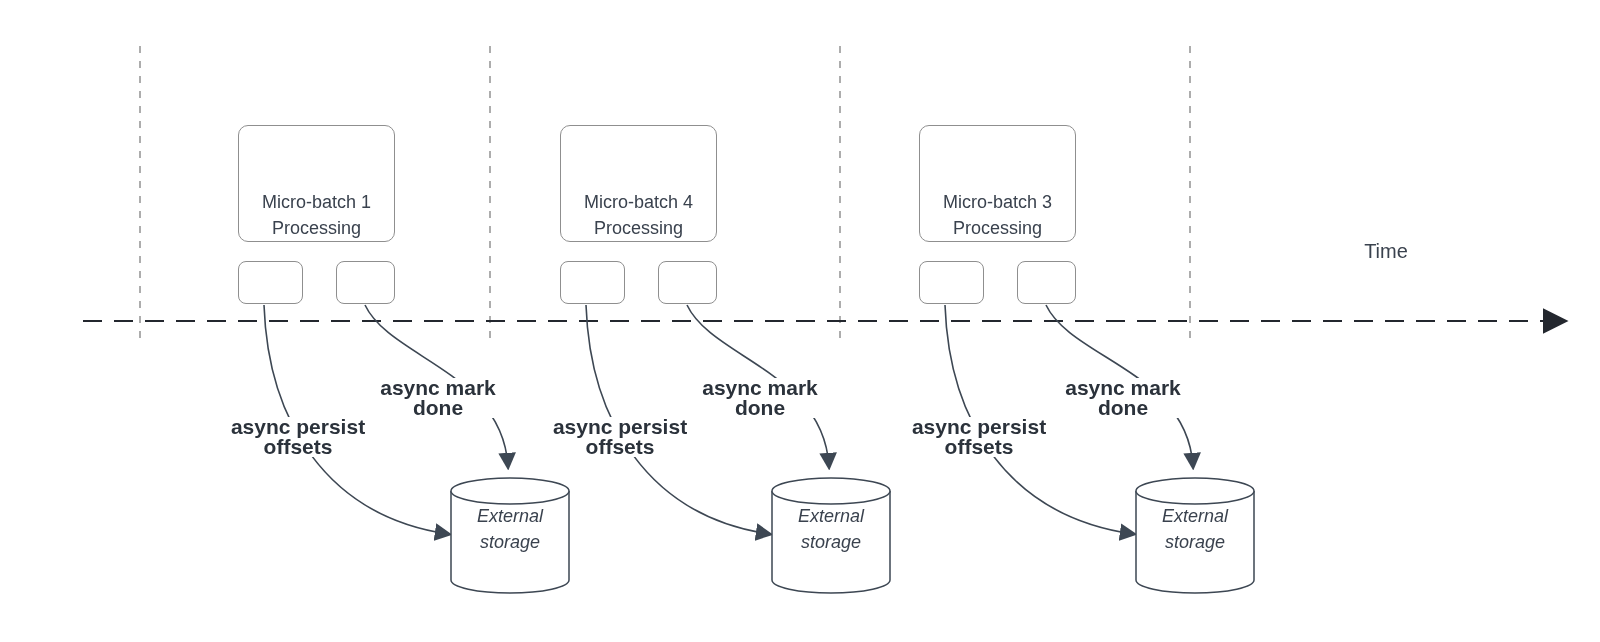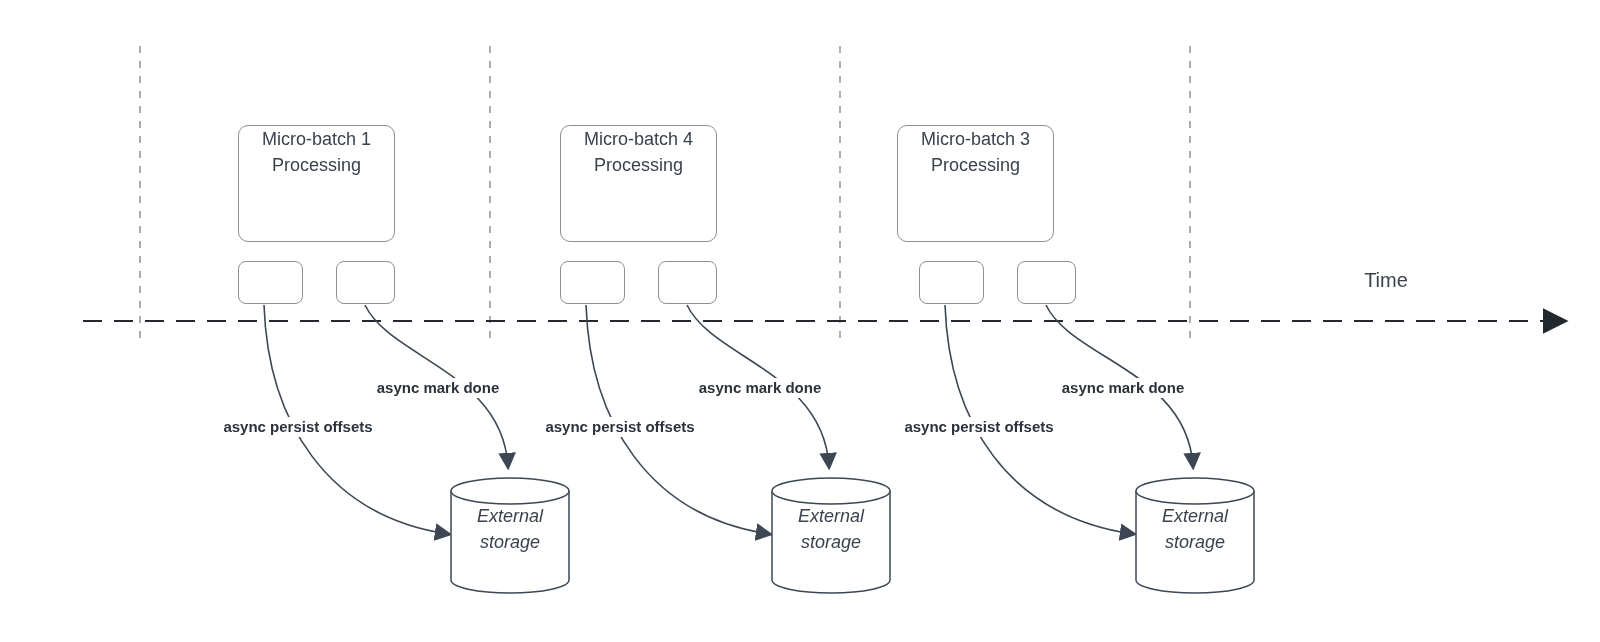--- a/index.html
+++ b/index.html
@@ -21,54 +21,54 @@
   }
   svg.layer{position:absolute;left:0;top:0;z-index:0;}
   .lane{stroke:var(--lane);stroke-width:2;stroke-dasharray:7 8;}
   .timeline{stroke:var(--timeline);stroke-width:2;stroke-dasharray:19 12;}
   .arrow-path{fill:none;stroke:var(--stroke);stroke-width:1.6;}
   .cyl{fill:#fff;stroke:var(--stroke);stroke-width:1.5;}
 
   .bigbox{
     position:absolute;top:125px;width:157px;height:117px;
     border:1px solid var(--boxborder);border-radius:10px;background:#fff;
-    display:flex;align-items:flex-start;justify-content:center;text-align:center;
+    display:flex;align-items:flex-end;justify-content:center;text-align:center;
     z-index:1;
   }
   .bigbox .boxtext{font-size:18px;line-height:26px;color:var(--text);}
   .boxtext span{display:block;}
   .sbox{
     position:absolute;top:261px;height:43px;
     border:1px solid var(--boxborder);border-radius:8px;background:#fff;
     z-index:1;
   }
   .sbox.a{width:65px;}
   .sbox.b{width:59px;}
 
   .lbl{
     position:absolute;z-index:2;
-    font-size:15px;font-weight:bold;color:var(--labeltext);
+    font-size:21px;font-weight:bold;color:var(--labeltext);
     text-align:center;background:var(--bg);line-height:20px;
   }
   .lbl.persist{top:417px;width:200px;}
   .lbl.done{top:378px;width:160px;}
 
   .storage-label{
     position:absolute;top:503px;width:118px;z-index:2;
     text-align:center;font-size:18px;line-height:26px;color:var(--text);font-style:italic;
   }
   .storage-label span{display:block;}
 
   .time-label{
-    position:absolute;top:269px;left:1330px;width:112px;z-index:2;
+    position:absolute;top:240px;left:1330px;width:112px;z-index:2;
     text-align:center;font-size:20px;color:var(--text);
   }
 
   
-  .bigbox.g0{left:238px}.bigbox.g1{left:560px}.bigbox.g2{left:897px}
+  .bigbox.g0{left:238px}.bigbox.g1{left:560px}.bigbox.g2{left:919px}
   .sbox.a.g0{left:238px}.sbox.a.g1{left:560px}.sbox.a.g2{left:919px}
   .sbox.b.g0{left:336px}.sbox.b.g1{left:658px}.sbox.b.g2{left:1017px}
   .lbl.persist.g0{left:198px}.lbl.persist.g1{left:520px}.lbl.persist.g2{left:879px}
   .lbl.done.g0{left:358px}.lbl.done.g1{left:680px}.lbl.done.g2{left:1043px}
   .storage-label.g0{left:451px}.storage-label.g1{left:772px}.storage-label.g2{left:1136px}
 </style>
 </head>
 <body>
 
 <div class="canvas">

